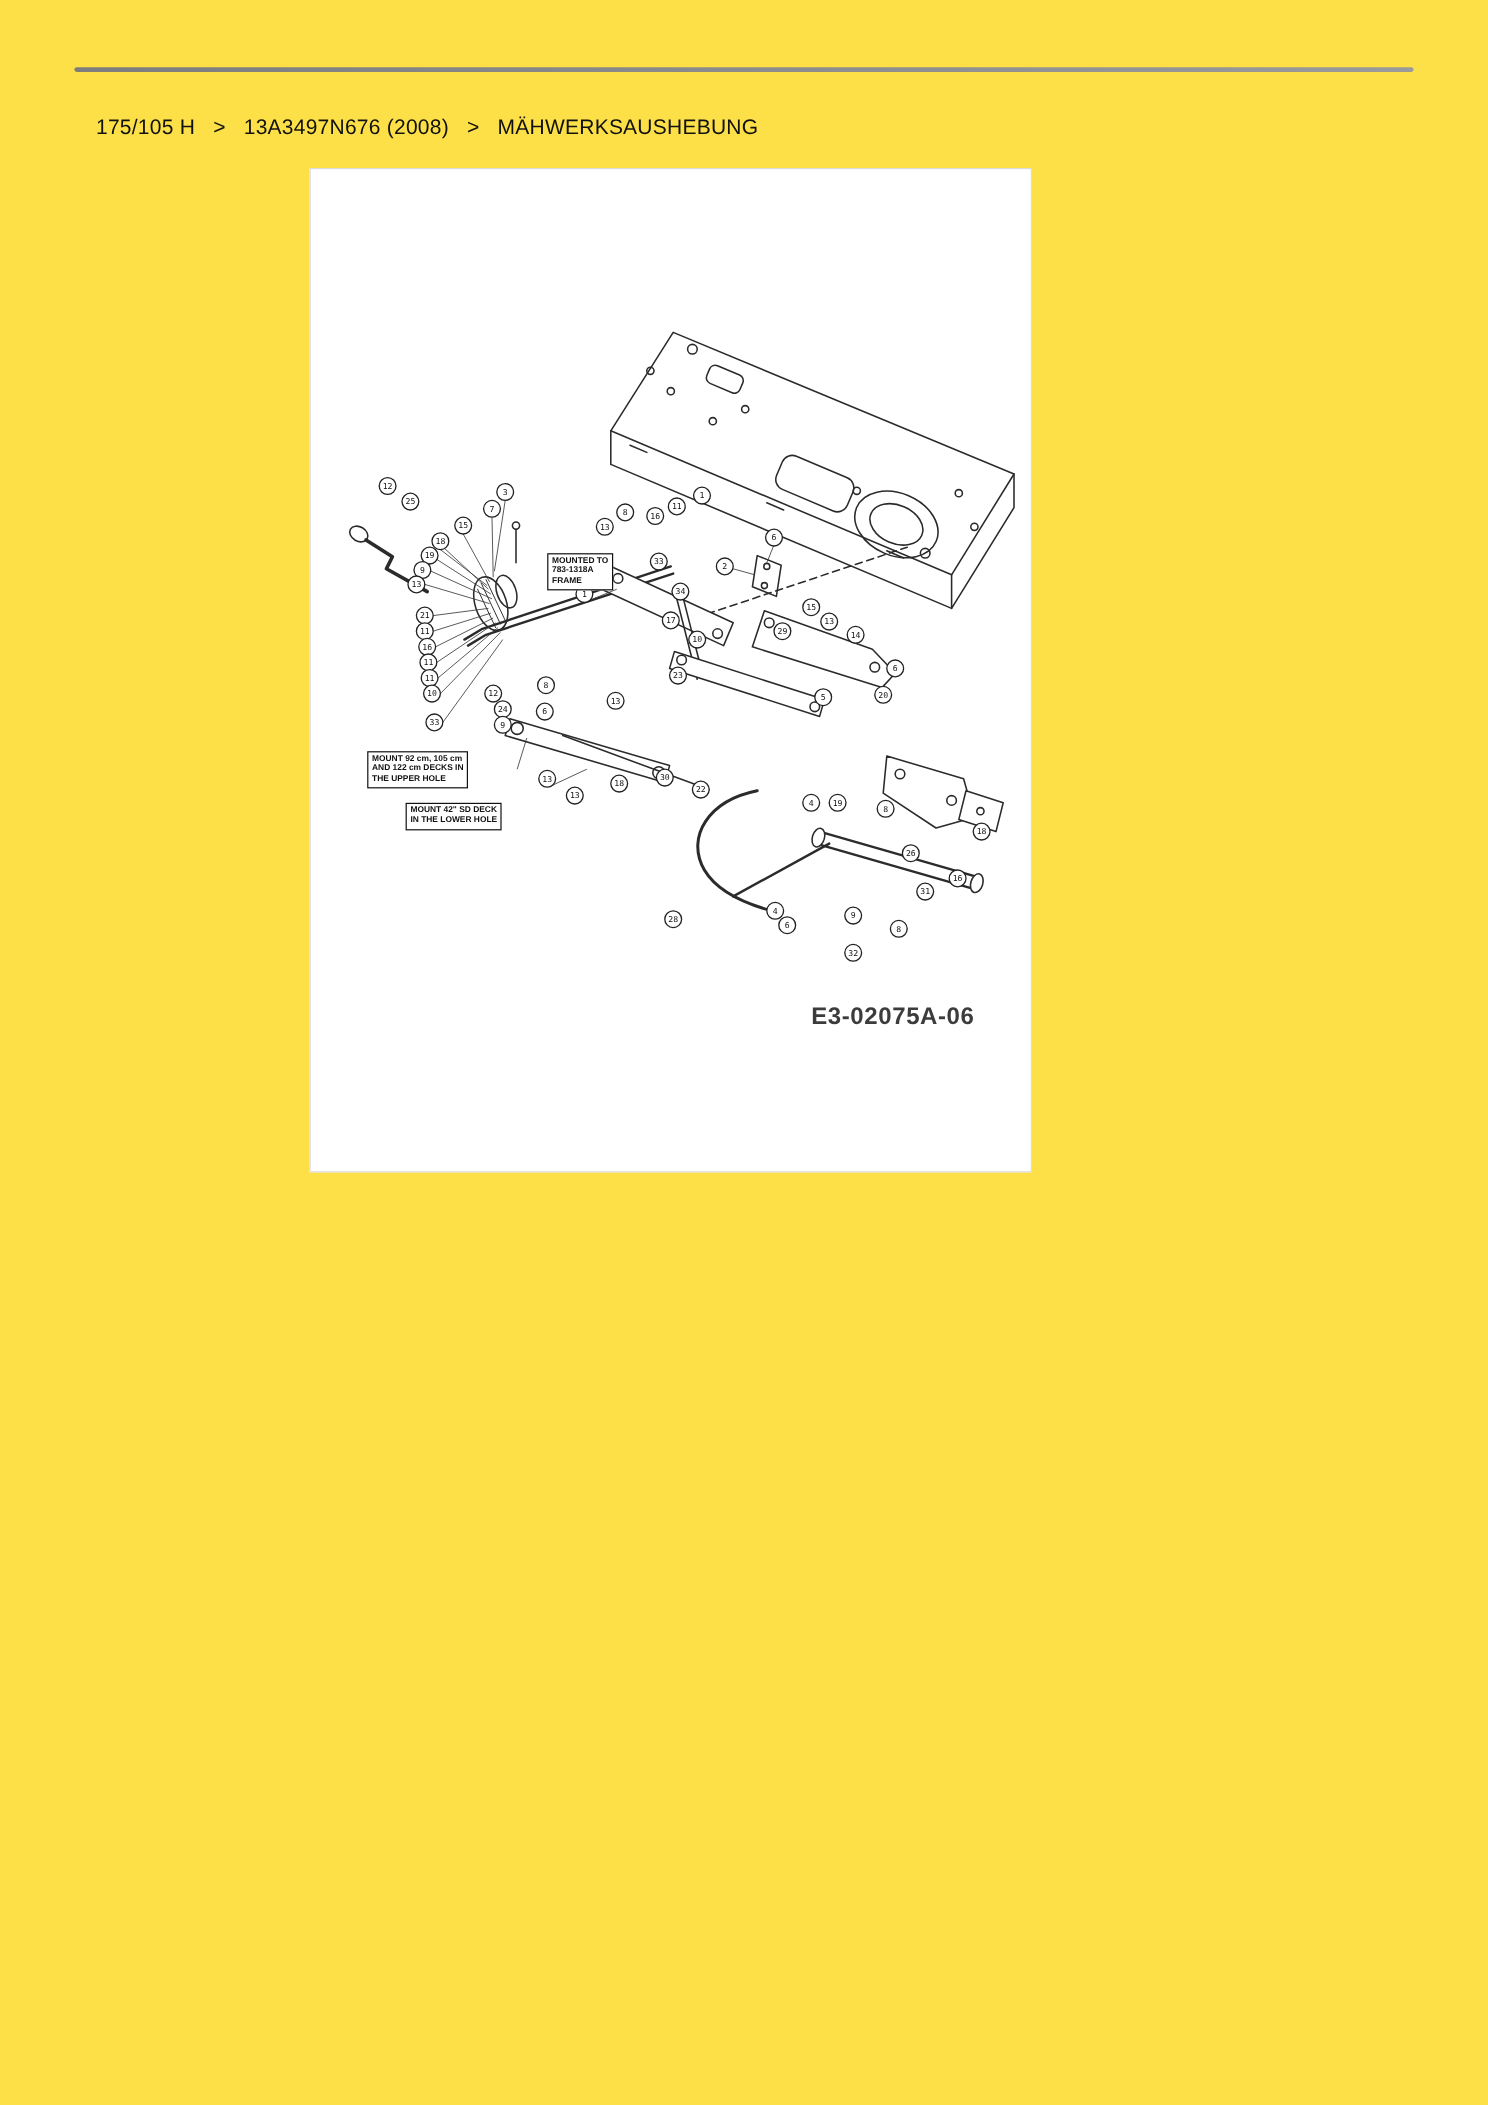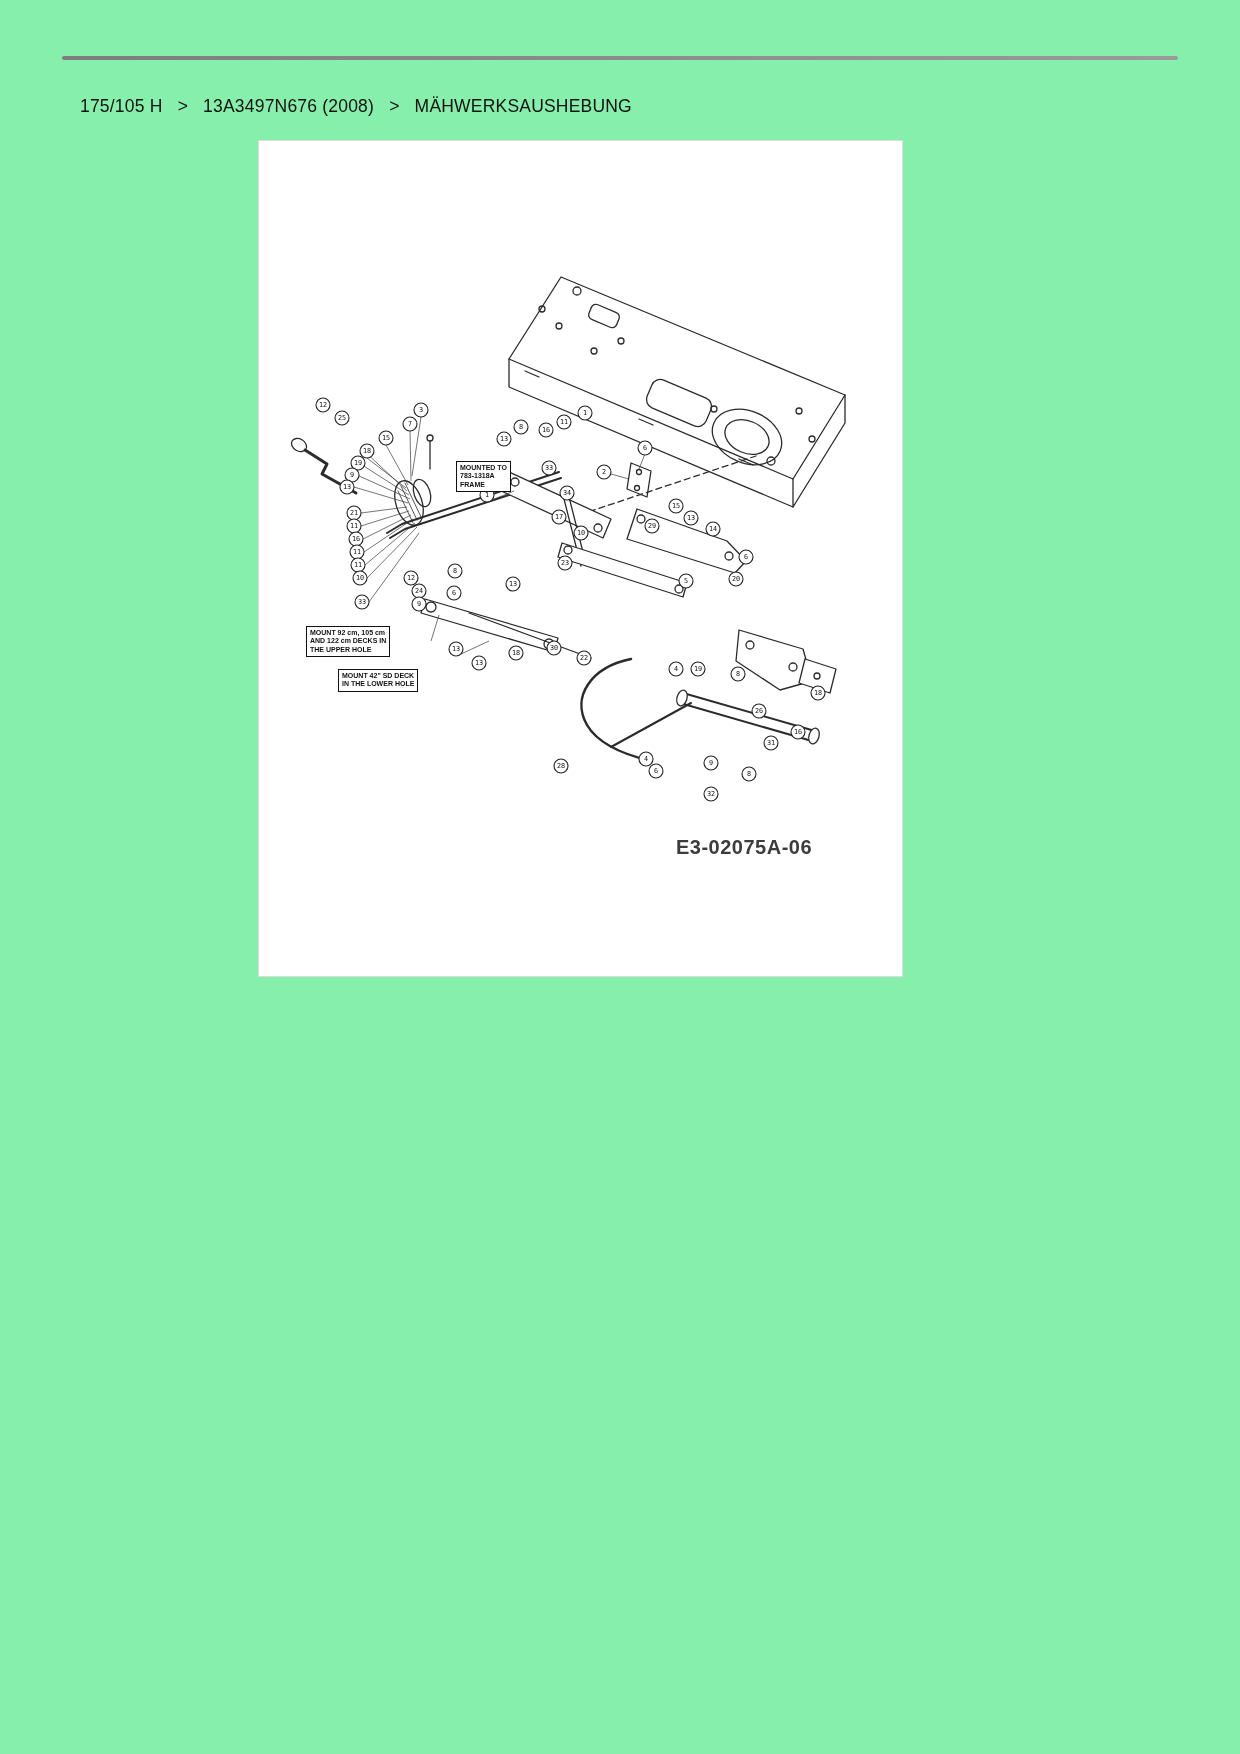--- a/index.html
+++ b/index.html
@@ -1,19 +1,19 @@
 <!DOCTYPE html>
 <html><head>
 <meta charset="utf-8">
 <style>
   html,body{margin:0;padding:0;background:#fff;}
   .page{
     position:relative;
     width:1240px;height:1754px;
-    background:#86efac;
+    background:#fde047;
     font-family:"Liberation Sans", sans-serif;
     overflow:hidden;
   }
   .top-rule{
     position:absolute;
     left:62px;top:56px;
     width:1116px;height:4px;
     background:linear-gradient(to right,#7d7d7d,#9a9a9a);
     border-radius:2px;
   }
@@ -24,21 +24,20 @@
     letter-spacing:0.2px;
     white-space:nowrap;
   }
   .breadcrumb .sep{margin:0 10px;color:#111;}
   .diagram{
     position:absolute;
     left:258px;top:140px;
     width:600px;height:835px;
     border:1px solid #dcdcdc;
     background:#fff;
-    padding-left:43px;
   }
   .diagram svg{position:absolute;left:0;top:0;}
   .art{stroke:#2b2b2b;stroke-width:1.3;fill:none;stroke-linejoin:round;stroke-linecap:round;}
   .art .fillw{fill:#fff;}
   .leaders{stroke:#3a3a3a;stroke-width:0.7;fill:none;}
   .co{fill:#fff;stroke:#222;stroke-width:1.1;}
   .con{font-family:"DejaVu Sans Mono", monospace;font-size:6.8px;fill:#111;text-anchor:middle;}
   .note{
     position:absolute;
     border:1px solid #111;

